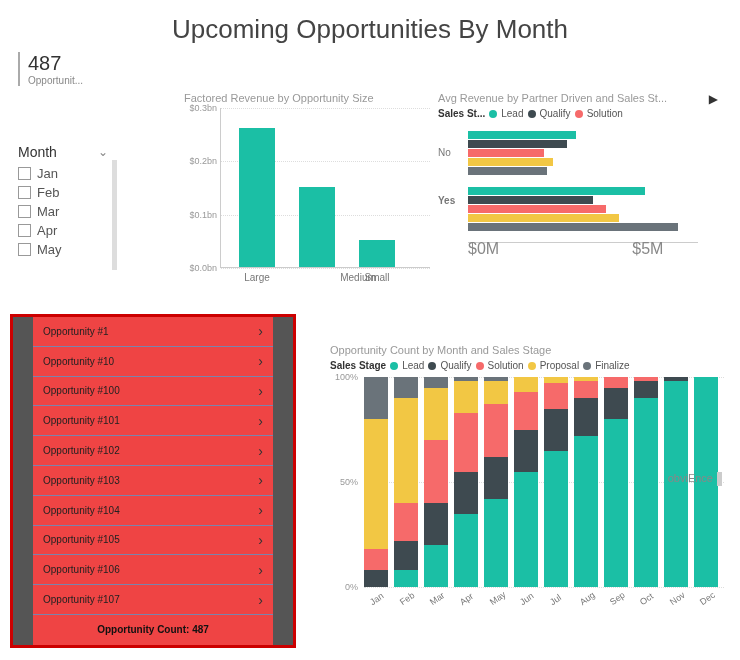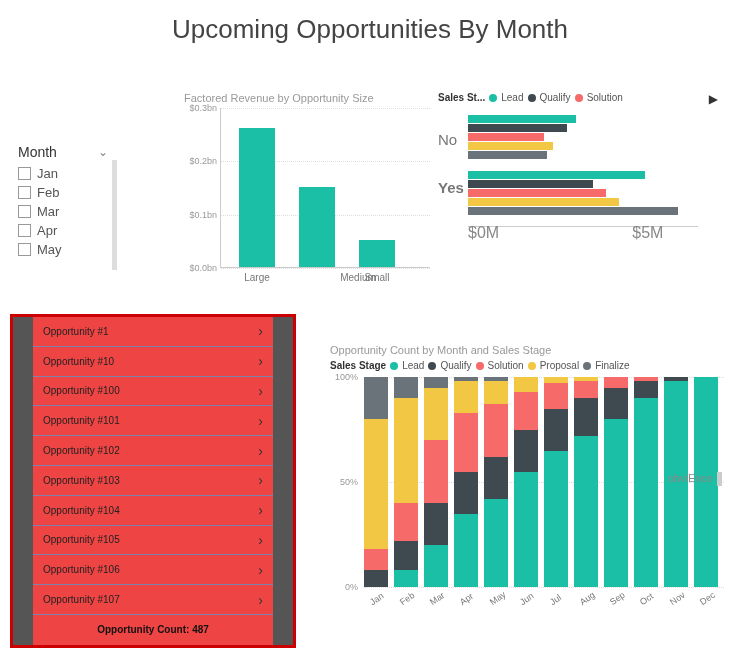--- a/index.html
+++ b/index.html
@@ -25,21 +25,21 @@
   #c1 .plot { position:relative; width:210px; height:160px; border-left:1px solid #ccc; border-bottom:1px solid #ccc; margin-left:36px; }
   #c1 .bar { position:absolute; bottom:0; width:36px; background:#1bbfa5; }
   #c1 .ytick { position:absolute; left:-40px; width:36px; text-align:right; font-size:9px; color:#999; }
   #c1 .yline { position:absolute; left:0; right:0; height:0; border-top:1px dotted #ddd; }
   #c1 .xlab { position:absolute; bottom:-16px; font-size:10px; color:#777; text-align:center; }
 
   
   #c2 { top:92px; left:438px; width:280px; height:200px; }
   #c2 .plot { position:relative; width:230px; height:120px; margin-left:30px; margin-top:4px; border-bottom:1px solid #ccc; }
   #c2 .hb { position:absolute; height:8px; }
-  #c2 .ylab { position:absolute; left:-30px; font-size:15px; color:#777; }
+  #c2 .ylab { position:absolute; left:-30px; font-size:10px; color:#777; }
   #c2 .xlab2 { position:absolute; bottom:-16px; font-size:16px; color:#888; }
   #c2 .caret { position:absolute; right:0; top:0; font-size:12px; color:#333; }
 
   
   #phone { position:absolute; top:314px; left:10px; width:286px; height:334px; border:3px solid #c00; background:#fff; display:flex; }
   #phone .side { width:20px; background:#555; }
   #phone .mid { flex:1; background:#ef4444; display:flex; flex-direction:column; }
   #phone .li { flex:1; border-bottom:1px solid #7a84ad; display:flex; align-items:center; justify-content:space-between; padding:0 10px; font-size:10px; color:#222; }
   #phone .chev { font-size:14px; color:#333; }
   #phone .tot { height:30px; display:flex; align-items:center; justify-content:center; font-size:10px; font-weight:bold; color:#111; }
@@ -55,20 +55,24 @@
 
   .brand { position:absolute; bottom:6px; right:18px; font-size:11px; color:#888; }
   .brand-bar { display:inline-block; width:5px; height:14px; background:#ccc; vertical-align:middle; margin-left:4px; }
 </style>
 </head>
 <body>
 
 <div class="page">
   <div class="title">Upcoming Opportunities By Month</div>
 
+  <div class="kpi">
+    <div class="kpi-num">487</div>
+    <div class="kpi-lbl">Opportunit...</div>
+  </div>
 
   <div class="slicer">
     <div class="slicer-head">
       <span>Month</span>
       <span style="font-size:12px;color:#888;">⌄</span>
     </div>
     <div id="slicer-items">
         <div class="s-item">
           <span class="cb"></span>
           <span>Jan</span>
@@ -107,20 +111,21 @@
         <div class="bar" style="left: 18px; height: 138.667px;"></div>
         <div class="xlab" style="left: 12px; width: 48px;">Large</div>
         <div class="bar" style="left: 78px; height: 80px;"></div>
         <div class="xlab" style="left: 72px; width: 48px; margin-left: 41px;">Medium</div>
         <div class="bar" style="left: 138px; height: 26.6667px;"></div>
         <div class="xlab" style="left: 132px; width: 48px;">Small</div>
       </div>
   </div>
 
   <div id="c2" class="chart">
+    <div class="chart-title">Avg Revenue by Partner Driven and Sales St...</div>
     <div class="legend" id="c2leg">
         <b style="font-size:10px;color:#333">Sales St...</b> 
         <span class="sw" style="background:#1bbfa5"></span>
         <span>Lead</span> 
         <span class="sw" style="background:#3e4a50"></span>
         <span>Qualify</span> 
         <span class="sw" style="background:#f66a6a"></span>
         <span>Solution</span>
       </div>
     <span class="caret">▶</span>

